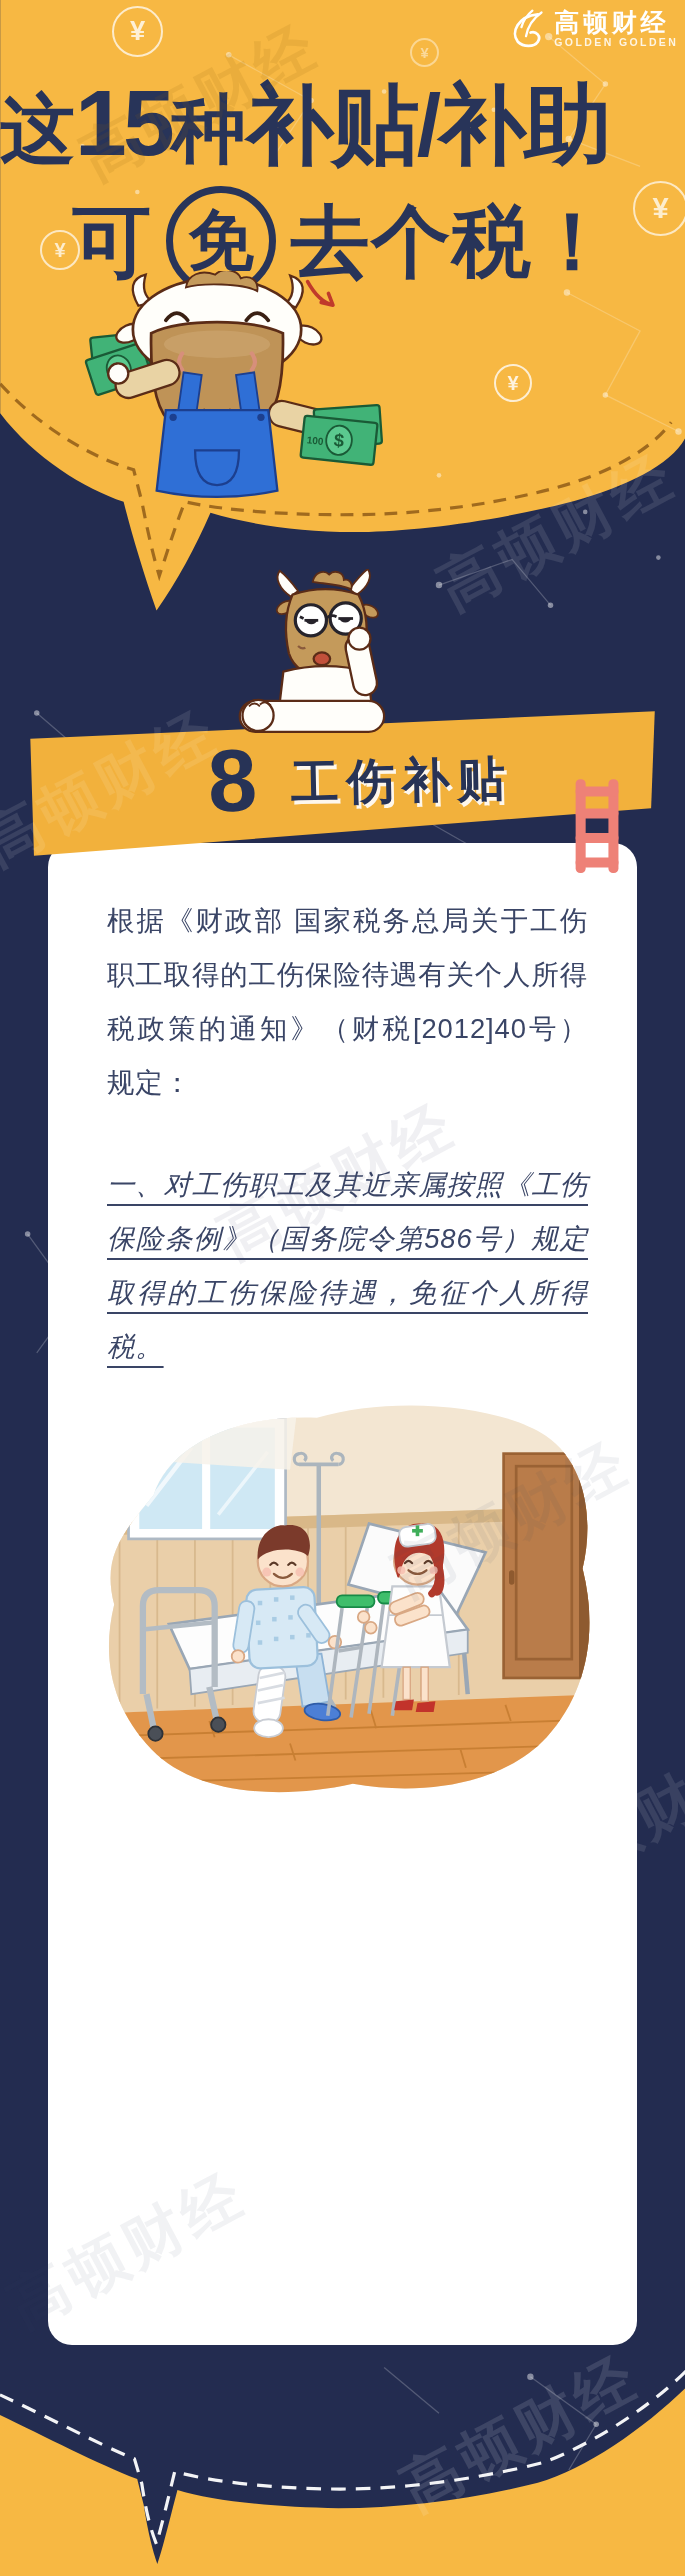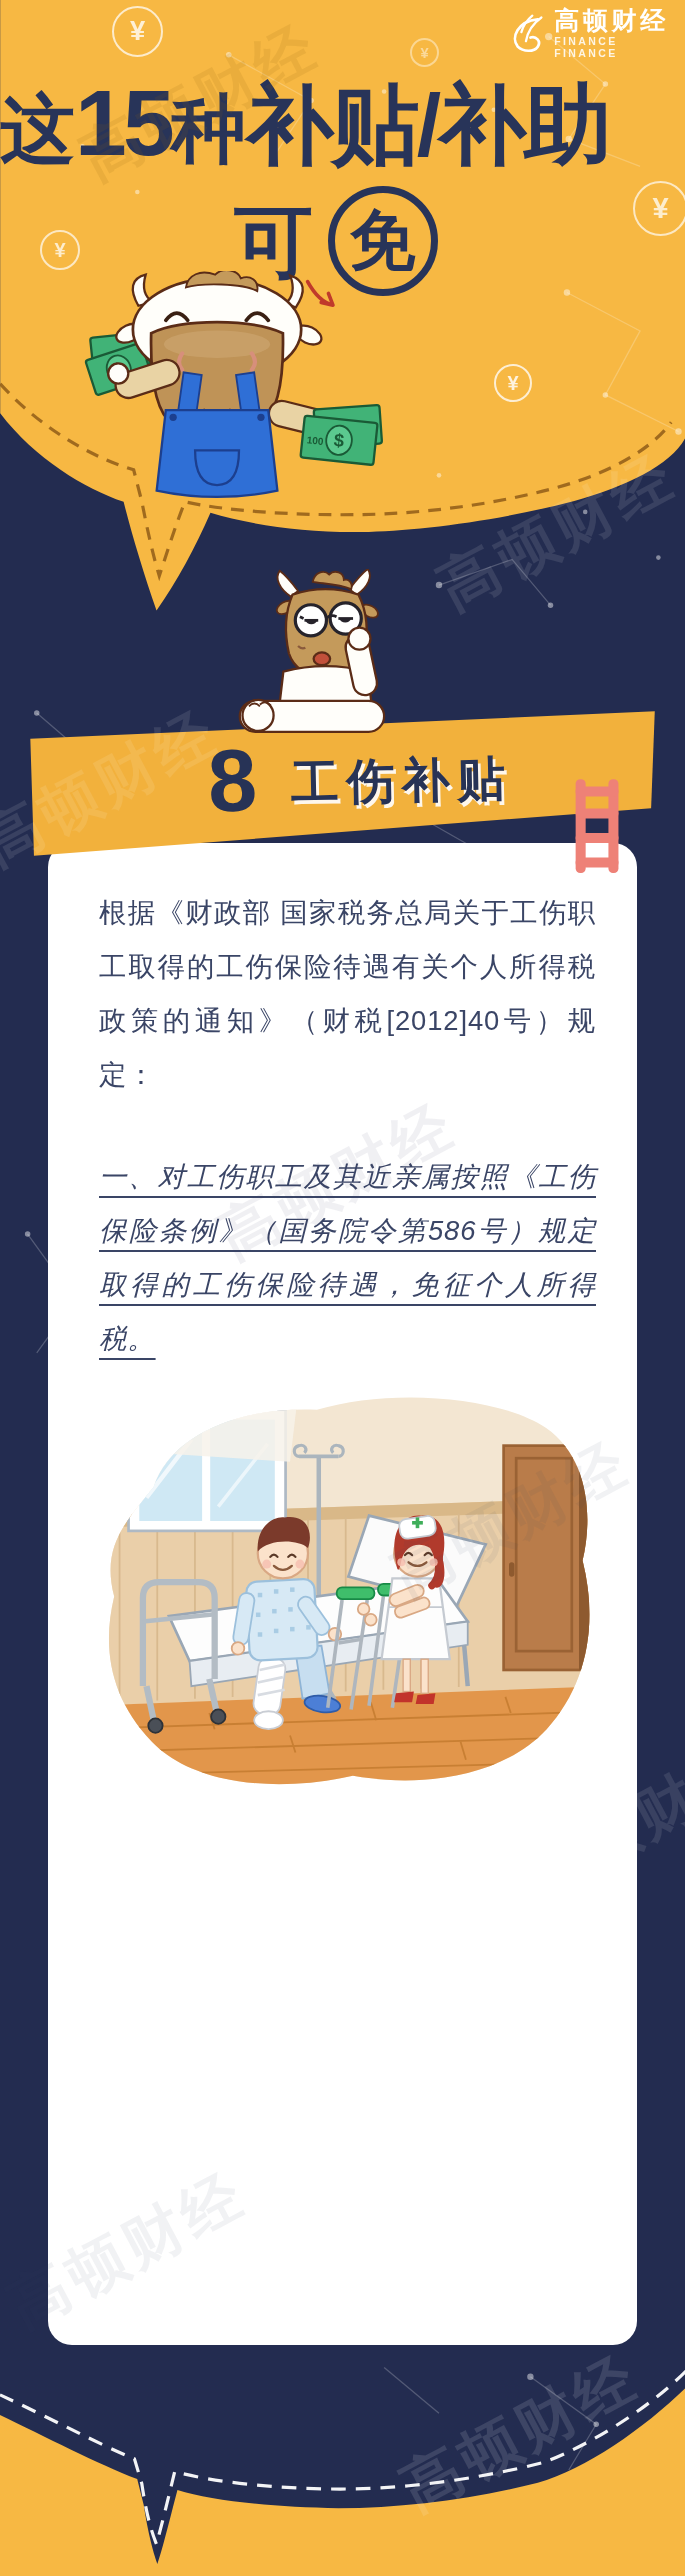--- a/index.html
+++ b/index.html
@@ -35,21 +35,21 @@
 
   
   .banner-num{top:737px;left:208px;font-size:88px;font-weight:900;color:#273356;transform:rotate(-2deg);line-height:1;}
   .banner-label{top:757px;left:291px;font-size:48px;font-weight:900;color:#273356;letter-spacing:7.3px;
     text-shadow:2.7px 3.7px 0 rgba(255,255,255,.9);transform:rotate(-1.2deg);line-height:1;white-space:nowrap;}
 
   
   .card{top:843px;left:48px;width:589px;height:1502px;background:#FFFFFF;border-radius:24px;}
   .card-text{padding:35px 33px 0 43px;font-size:27.4px;line-height:54px;letter-spacing:0.9px;
     color:#3A4566;text-align:justify;}
-  .card-text p{margin:8px;}
+  .card-text p{margin:16px;}
   .card-text p.p2{margin-top:48px;font-style:italic;}
   .card-text p.p3{margin-top:54px;}
   .u{text-decoration:underline;text-decoration-thickness:1.8px;text-underline-offset:10px;}
   .illu{margin:24px auto 0 auto;}
 
   
   .wm{font-size:59px;font-weight:700;letter-spacing:5.5px;white-space:nowrap;
     transform:rotate(-28deg);transform-origin:left top;pointer-events:none;line-height:1;}
 </style>
 </head>
@@ -108,21 +108,21 @@
   </svg>
 
   <div class="abs logo">
     <svg width="42" height="42" viewBox="0 0 46 46">
       <path d="M36,8 C14,10 6,28 14,38 C20,44 32,44 36,38 C40,32 34,26 28,28" stroke="#FFFFFF" stroke-width="3" fill="none" stroke-linecap="round"></path>
       <path d="M40,6 C30,13 25,21 23,32" stroke="#FFFFFF" stroke-width="2.5" fill="none" stroke-linecap="round"></path>
       <path d="M30,4 C24,9 20,15 18,22" stroke="#FFFFFF" stroke-width="2.5" fill="none" stroke-linecap="round"></path>
     </svg>
     <div class="logo-txt">
       <div class="cn">高顿财经</div>
-      <div class="en">FINANCE FINANCE</div>
+      <div class="en">GOLDEN GOLDEN</div>
     </div>
   </div>
 
   <div class="abs coin" style="top:5.5px;left:112px;width:51px;height:51px;font-size:27.4px;opacity:.85;">
       <span>¥</span>
     </div>
   <div class="abs coin" style="top:38px;left:410px;width:29px;height:29px;font-size:14.6px;opacity:.5;">
       <span>¥</span>
     </div>
   <div class="abs coin" style="top:181px;left:633px;width:55px;height:55px;font-size:29px;opacity:.8;">
@@ -134,20 +134,21 @@
   <div class="abs coin" style="top:364px;left:494px;width:38px;height:38px;font-size:20px;opacity:.9;">
       <span>¥</span>
     </div>
 
   <div class="abs title-l1">
     <span class="t1a">这</span><span class="t1n">15</span><span class="t1a">种</span><span class="t1m">补贴/补助</span>
   </div>
   <div class="abs title-l2">
     <span class="t2">可</span>
     <span class="mianquan">免</span>
+    <span class="t2 t2post">去个税！</span>
   </div>
 
   <svg class="abs" style="top:278px;left:302px;" width="42" height="38" viewBox="0 0 46 42">
     <path d="M6,4 Q18,26 34,30 M34,30 L21,27 M34,30 L29,17" stroke="#C03A2B" stroke-width="4" fill="none" stroke-linecap="round" stroke-linejoin="round"></path>
   </svg>
 
   <svg class="abs" style="top:271px;left:78px;" width="311" height="247" viewBox="0 0 340 270">
 
     <g transform="translate(8,98) rotate(-18)">
       <rect x="8" y="-16" width="62" height="38" rx="3" fill="#41B377" stroke="#1A5A36" stroke-width="2.5" transform="rotate(12 39 3)"></rect>

